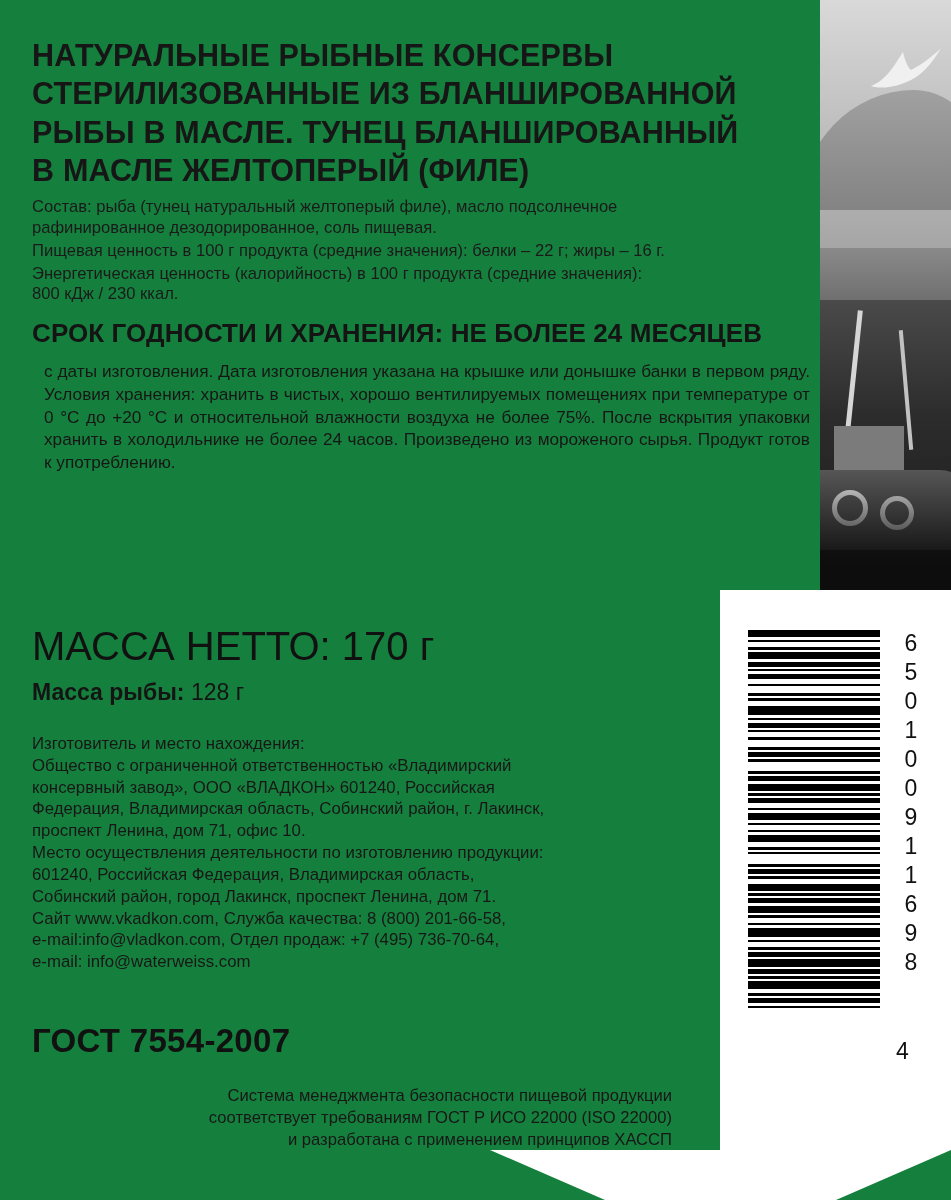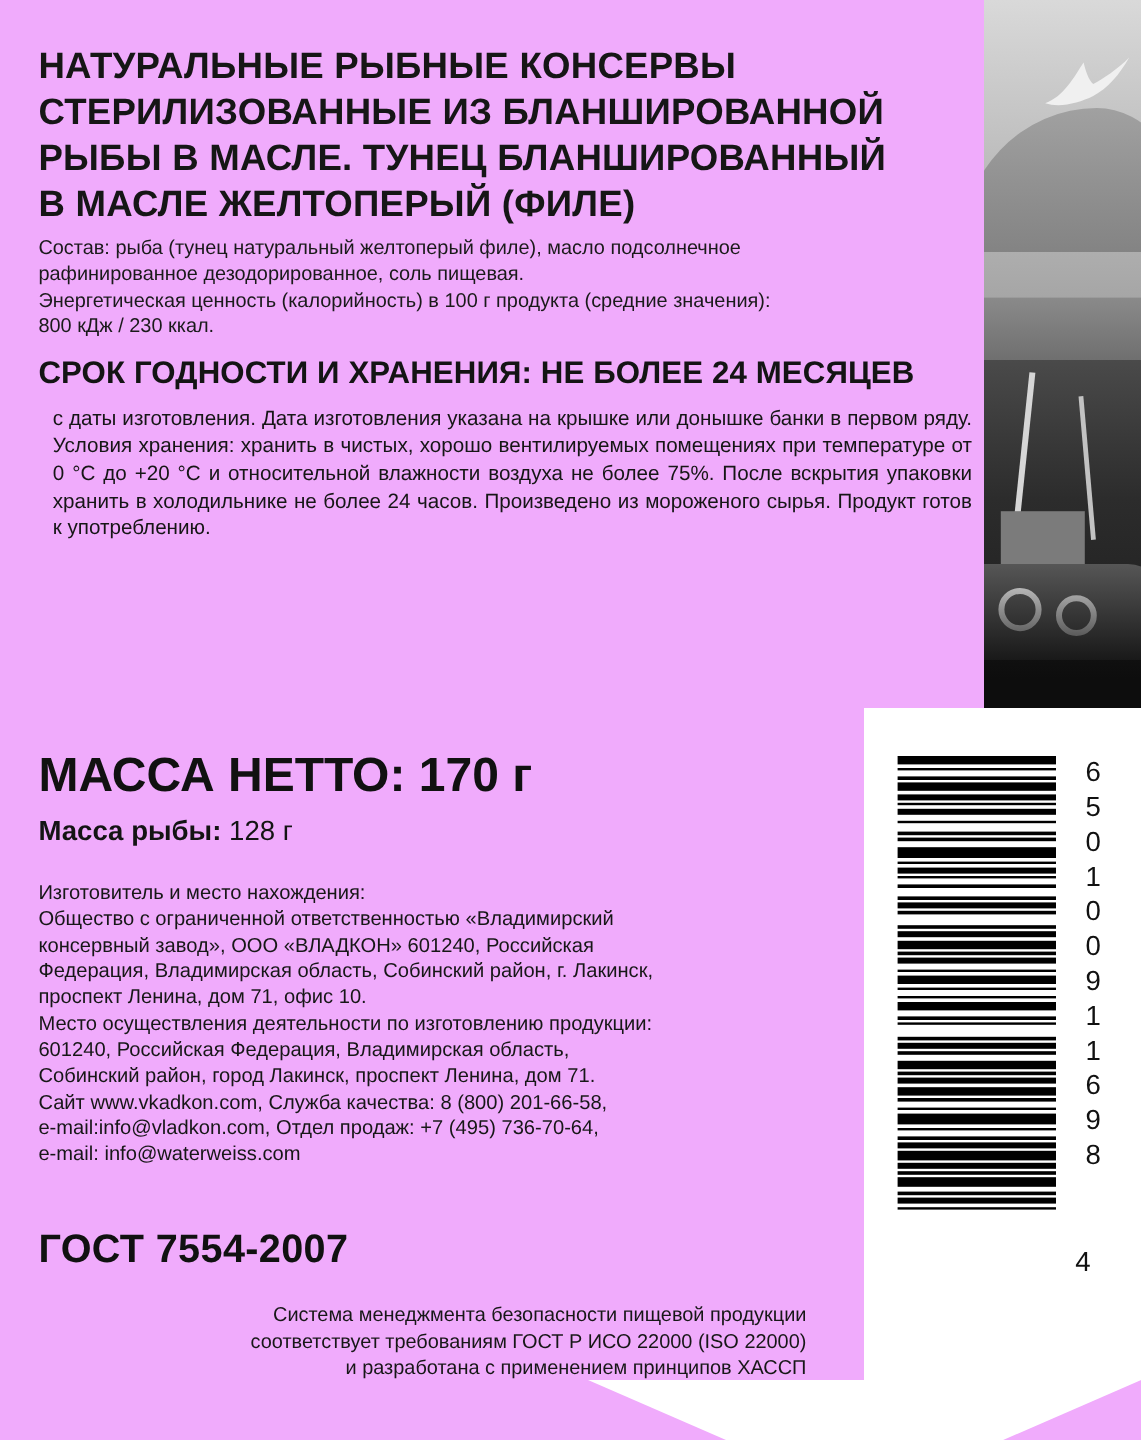--- a/index.html
+++ b/index.html
@@ -7,21 +7,21 @@
     padding: 0;
     background: #ffffff;
   }
   body {
     font-family: "Liberation Sans", sans-serif;
   }
   #label {
     position: relative;
     width: 951px;
     height: 1200px;
-    background: #f0abfc;
+    background: #15803d;
     overflow: hidden;
   }
   
   .photo-strip {
     position: absolute;
     right: 0;
     top: 0;
     width: 131px;
     height: 590px;
     overflow: hidden;
@@ -141,21 +141,21 @@
   }
 
   
   .mass-block {
     position: absolute;
     left: 32px;
     top: 625px;
     width: 650px;
   }
   .mass-net {
-    font-weight: bold;
+    font-weight: normal;
     font-size: 40px;
     line-height: 1.05;
     color: #111;
     margin: 0;
     letter-spacing: 0px;
   }
   .mass-net .net-label { text-transform: uppercase; }
   .mass-fish {
     font-weight: bold;
     font-size: 23px;
@@ -278,20 +278,21 @@
     <div class="photo-dark-bottom"></div>
   </div>
 
   <div class="top-block">
     <h1 class="headline">НАТУРАЛЬНЫЕ РЫБНЫЕ КОНСЕРВЫ
 СТЕРИЛИЗОВАННЫЕ ИЗ БЛАНШИРОВАННОЙ
 РЫБЫ В МАСЛЕ. ТУНЕЦ БЛАНШИРОВАННЫЙ
 В МАСЛЕ ЖЕЛТОПЕРЫЙ (ФИЛЕ)</h1>
     <p class="small-para">Состав:  рыба (тунец натуральный желтоперый филе), масло подсолнечное
 рафинированное дезодорированное, соль пищевая.</p>
+    <p class="small-para">Пищевая ценность в 100 г продукта (средние значения): белки – 22 г; жиры – 16 г.</p>
     <p class="small-para">Энергетическая ценность (калорийность) в 100 г продукта (средние значения):
 800 кДж / 230 ккал.</p>
     <h2 class="sub-headline">СРОК ГОДНОСТИ И ХРАНЕНИЯ: НЕ БОЛЕЕ 24 МЕСЯЦЕВ</h2>
     <p class="storage-para">с даты изготовления. Дата изготовления указана на крышке или донышке банки в первом ряду. Условия хранения: хранить в чистых, хорошо вентилируемых помещениях при температуре от 0 °С до +20 °С и относительной влажности воздуха не более 75%. После вскрытия упаковки хранить  в холодильнике не более 24 часов. Произведено из мороженого сырья. Продукт готов к употреблению.</p>
   </div>
 
   <div class="mass-block">
     <p class="mass-net">
       <span class="net-label">МАССА НЕТТО:</span>
       <span>170 г</span>

